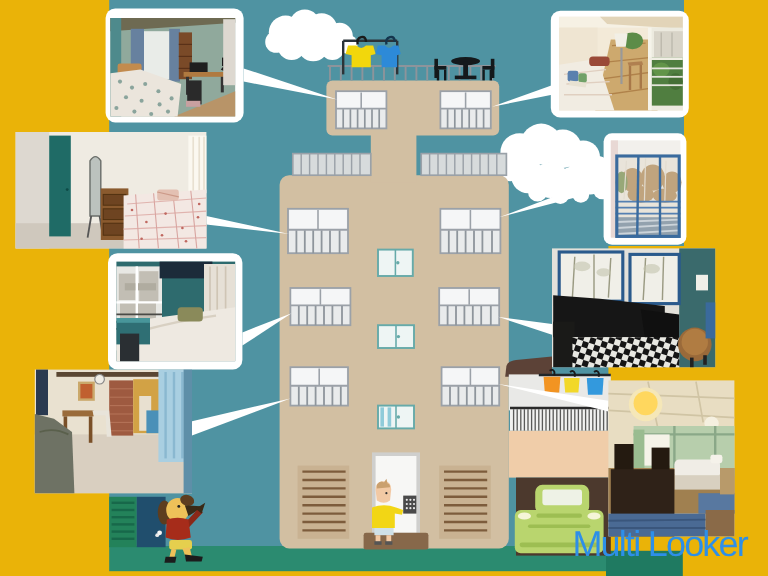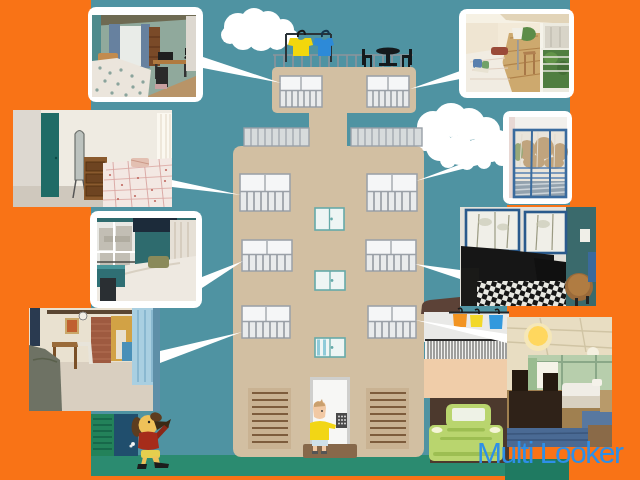--- a/index.html
+++ b/index.html
@@ -1,16 +1,16 @@
 <!DOCTYPE html>
 <html><head>
 <meta charset="utf-8">
 <style>
 html,body{margin:0;padding:0;background:#ffffff;}
-#page{position:relative;width:640px;height:480px;background:#f97316;overflow:hidden;font-family:"Liberation Sans",sans-serif;}
+#page{position:relative;width:640px;height:480px;background:#eab308;overflow:hidden;font-family:"Liberation Sans",sans-serif;}
 </style>
 </head>
 <body>
 <div id="page">
 <svg width="640" height="480" viewBox="0 0 640 480">
 <defs>
 <pattern id="checker" width="10" height="10" patternUnits="userSpaceOnUse" patternTransform="rotate(18)">
 <rect width="10" height="10" fill="#e8e8e2"></rect>
 <rect width="5" height="5" fill="#151515"></rect>
 <rect x="5" y="5" width="5" height="5" fill="#151515"></rect>

